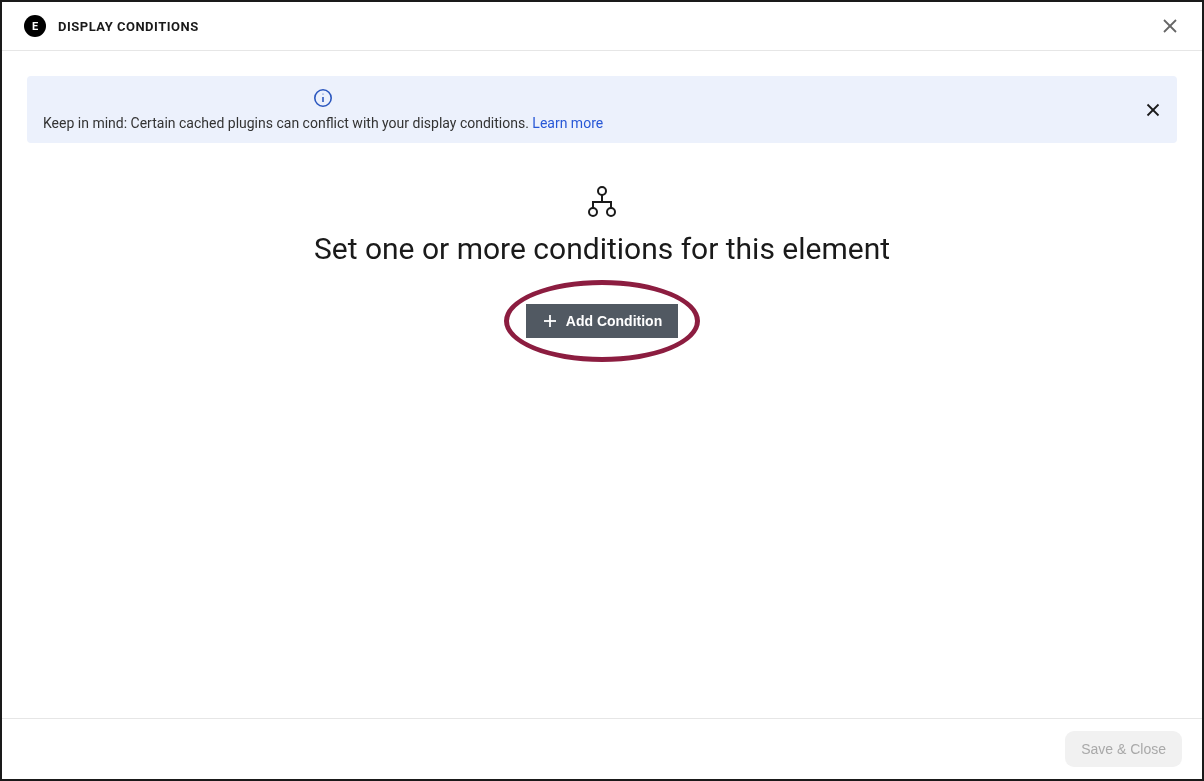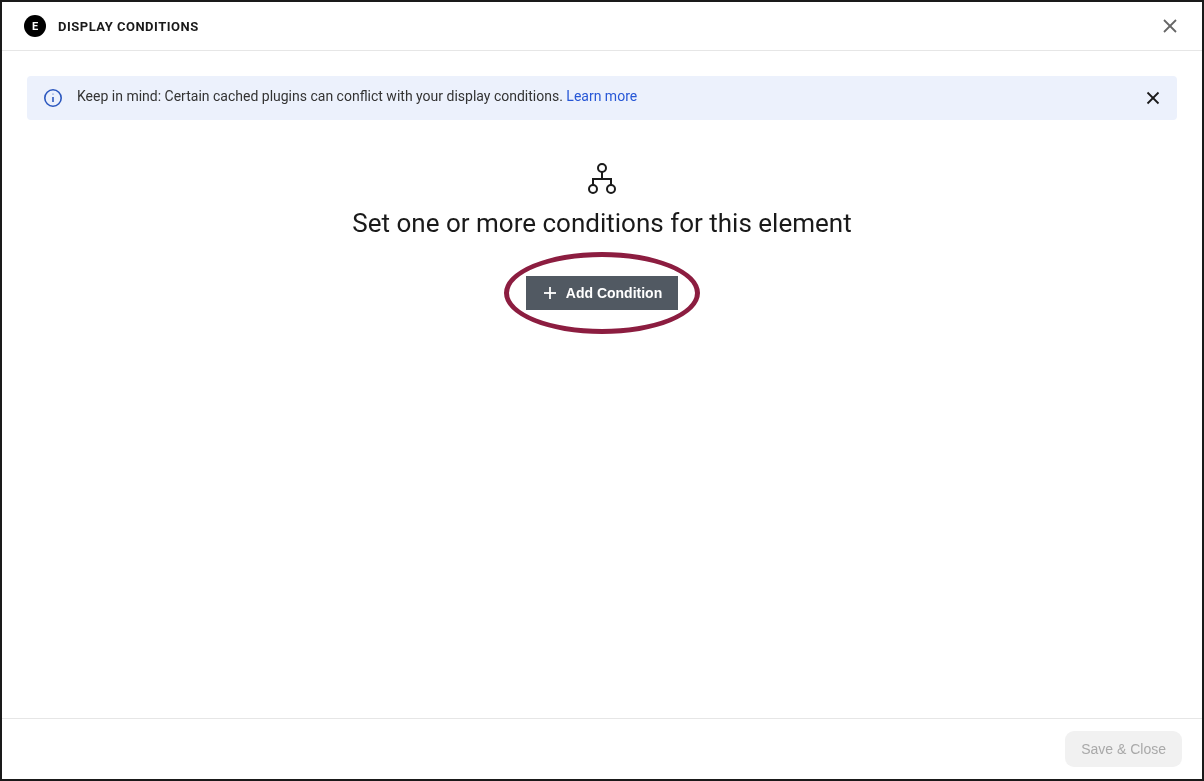--- a/index.html
+++ b/index.html
@@ -60,22 +60,23 @@
     .notice {
       background: #ecf1fc;
       border-radius: 4px;
       padding: 12px 16px;
       display: flex;
       align-items: center;
       justify-content: space-between;
     }
     .notice-left {
       display: flex;
-      align-items: flex-start;
-      gap: 14px;
+      align-items: center;
+      gap: 7px;
+      flex-direction: column;
     }
     .notice-icon {
       color: #2c58bf;
       display: flex;
     }
     .notice-text {
       font-size: 14px;
       color: #333;
     }
     .notice-link {
@@ -90,21 +91,21 @@
     .main-area {
       text-align: center;
       padding-top: 42px;
     }
     .main-icon {
       display: flex;
       justify-content: center;
       margin-bottom: 12px;
     }
     .main-title {
-      font-size: 26px;
+      font-size: 30px;
       font-weight: 400;
       color: #1a1a1a;
       margin-bottom: 8px;
     }
     .main-subtitle {
       font-size: 16px;
       color: #555;
     }
     .main-subtitle .link {
       color: #2757d6;

